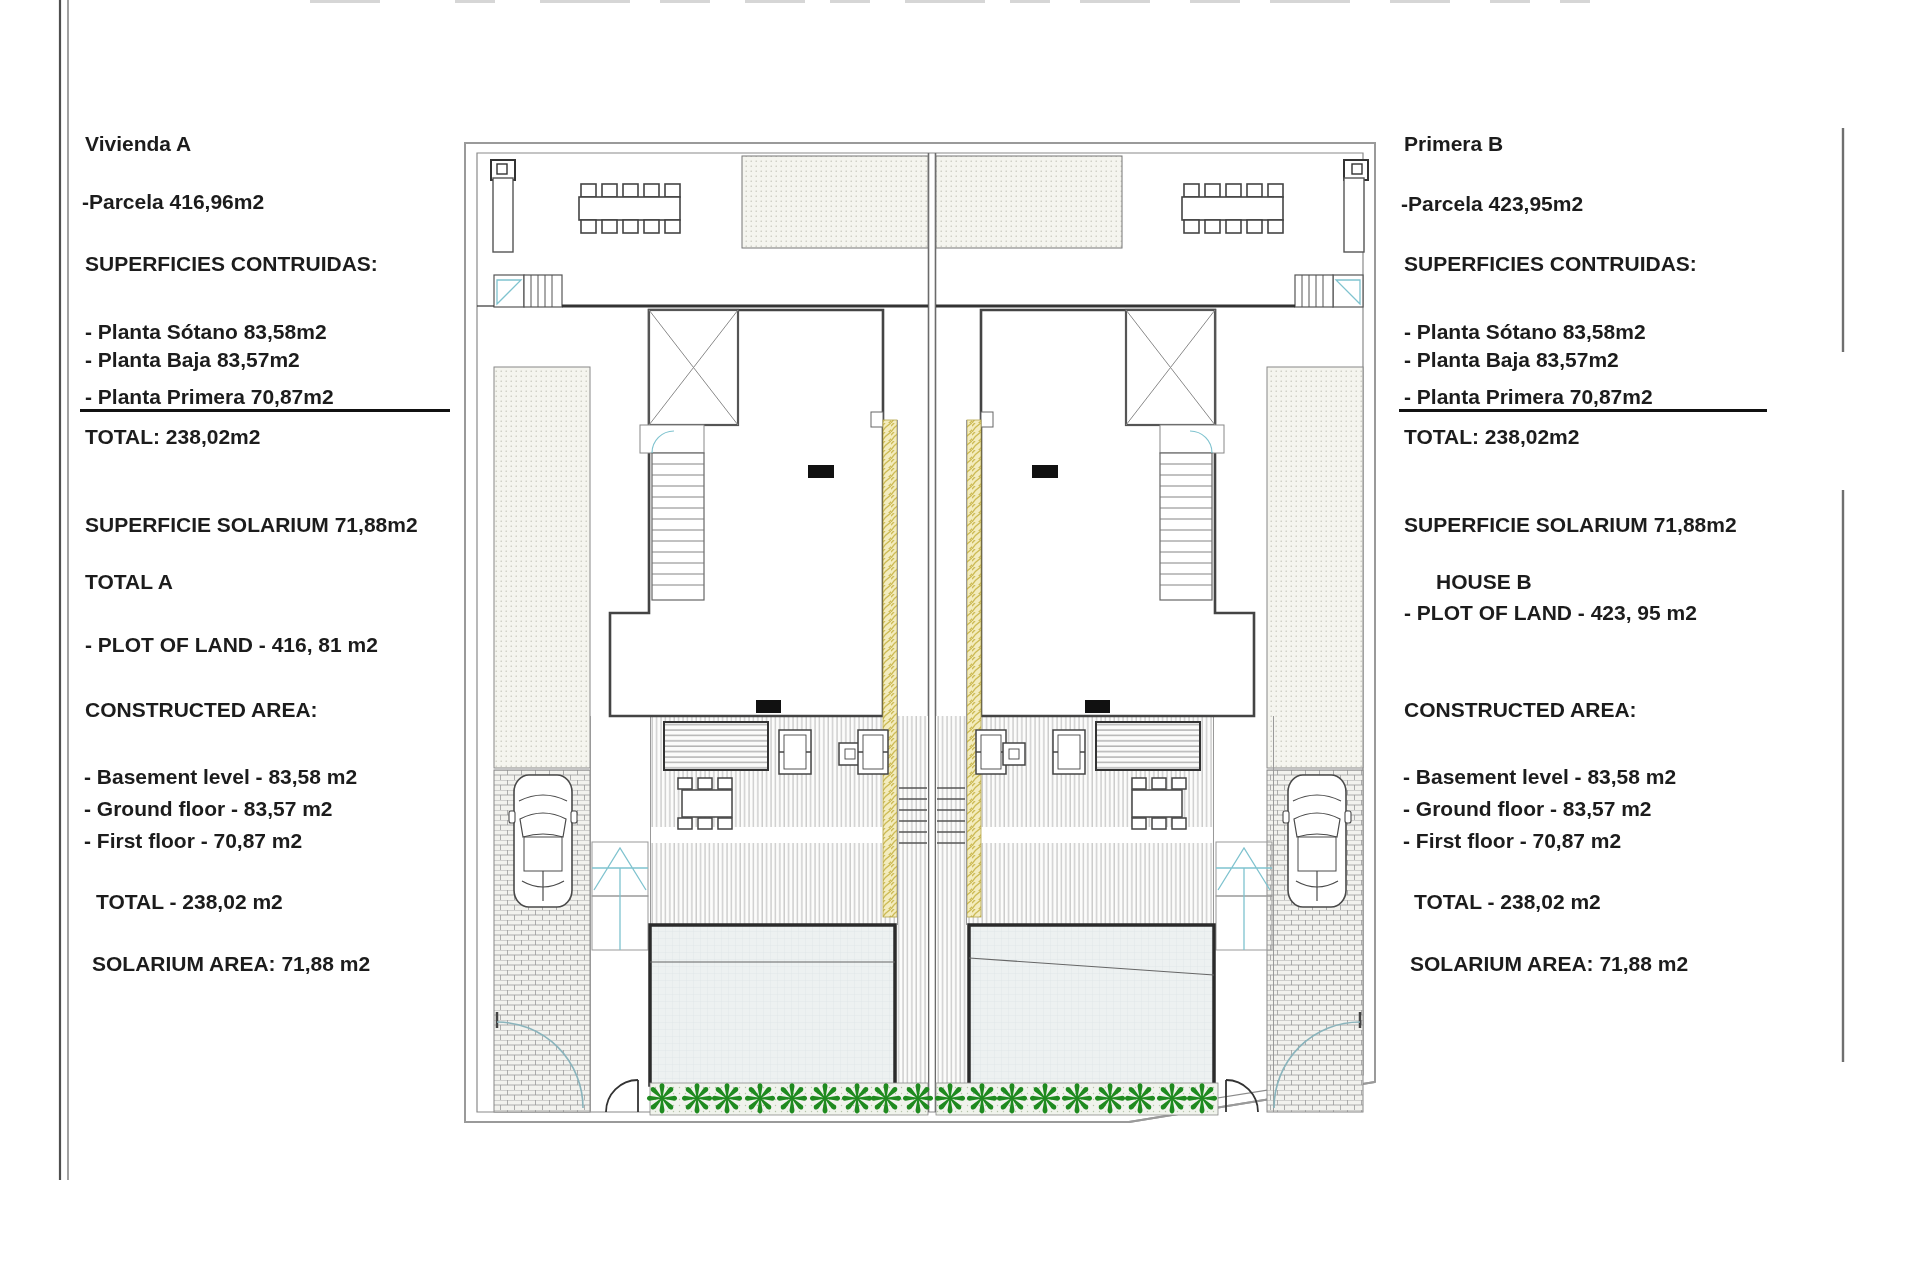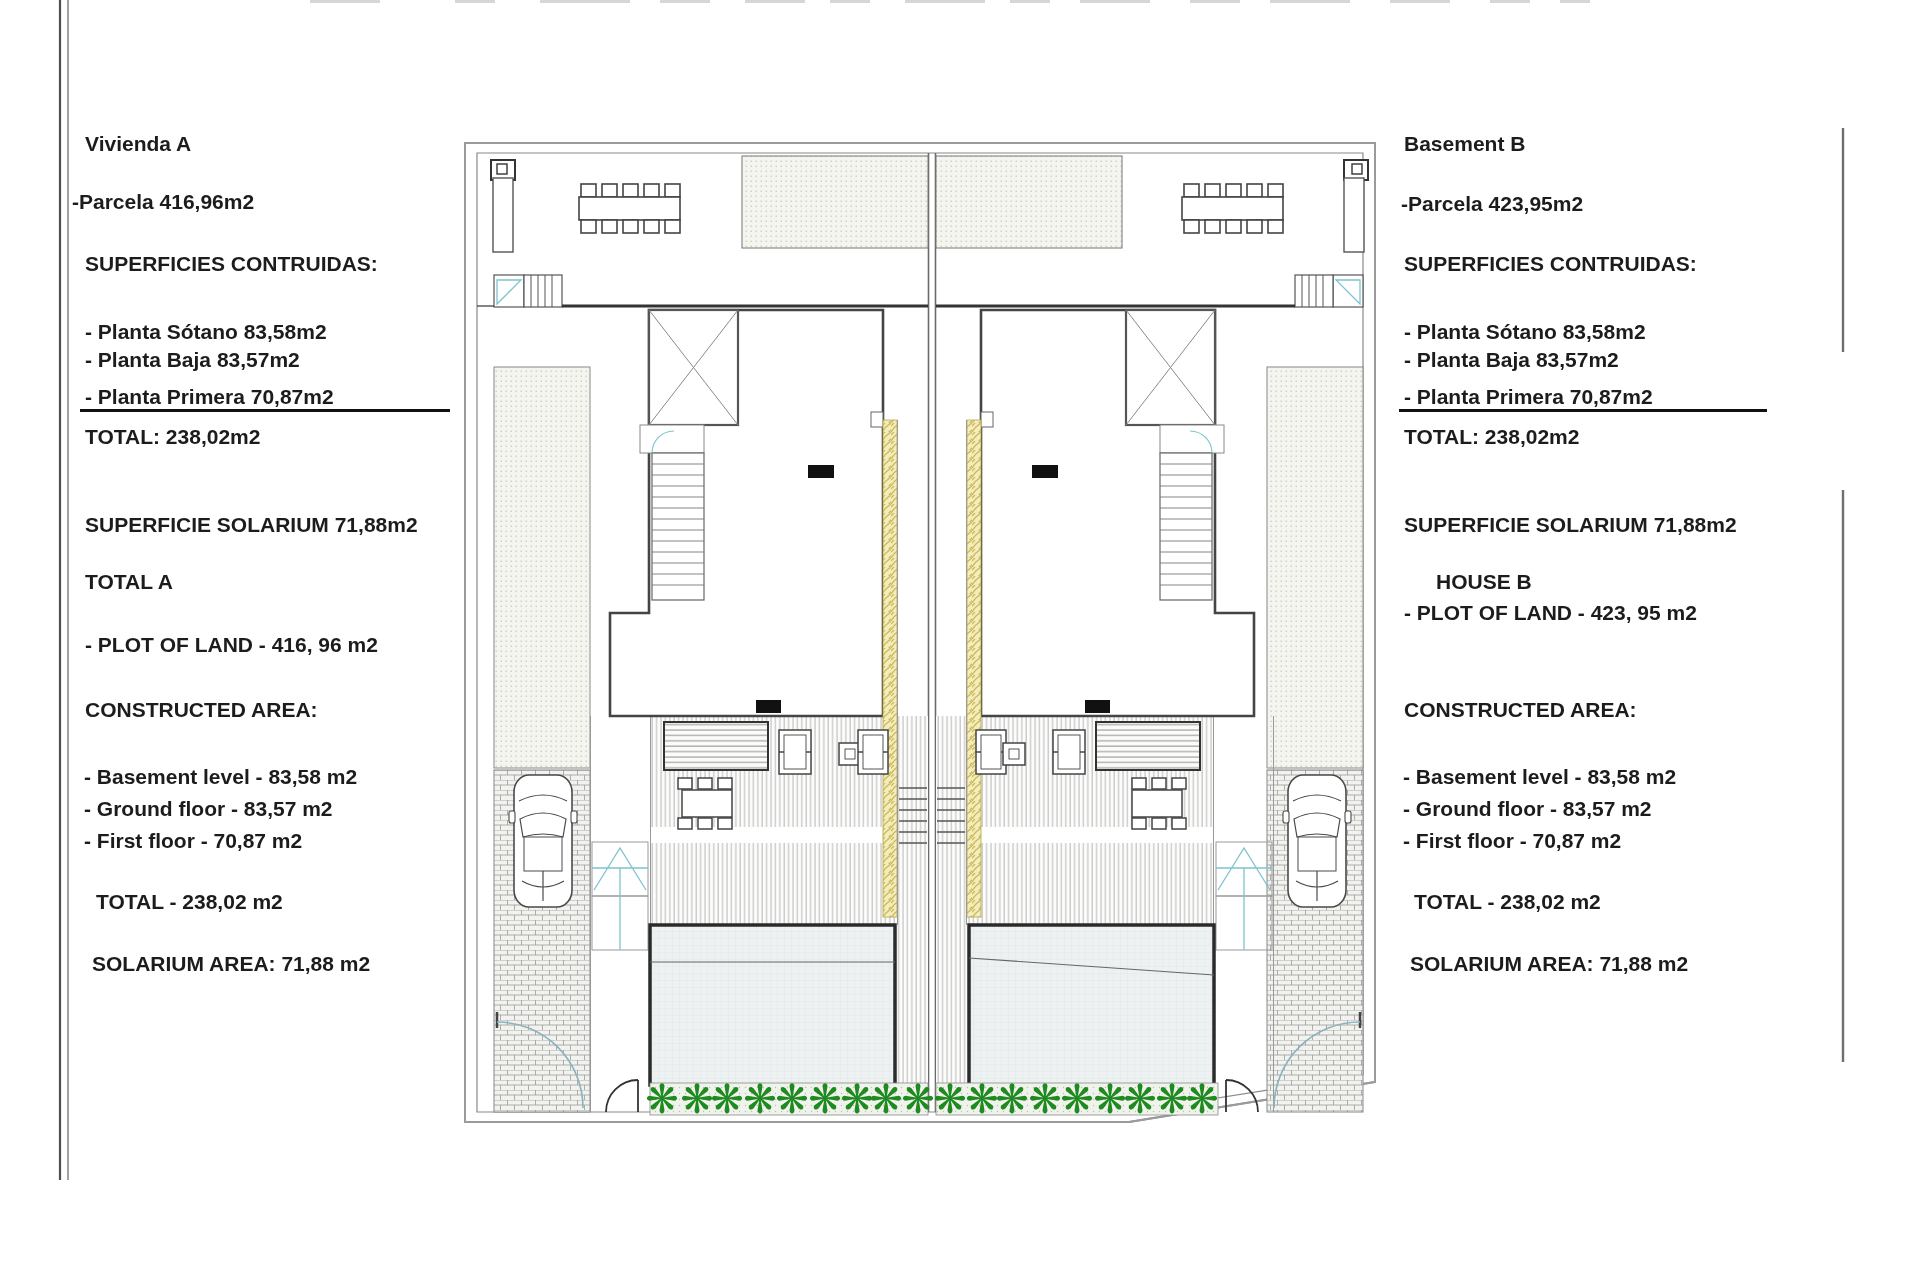--- a/index.html
+++ b/index.html
@@ -11,40 +11,40 @@
   svg text{font-family:"DejaVu Sans",sans-serif;}
   #plan-svg{position:absolute;left:0;top:0;}
 </style>
 </head>
 <body>
 
 <div id="stage">
 
 <div>
   <div class="tl" style="left:85px;top:132px">Vivienda A</div>
-  <div class="tl" style="left:72px;top:190px">-Parcela 416,96m2</div>
+  <div class="tl" style="left:82px;top:190px">-Parcela 416,96m2</div>
   <div class="tl" style="left:85px;top:252px">SUPERFICIES CONTRUIDAS:</div>
   <div class="tl" style="left:85px;top:320px">- Planta Sótano 83,58m2</div>
   <div class="tl" style="left:85px;top:348px">- Planta Baja 83,57m2</div>
   <div class="tl" style="left:85px;top:385px">- Planta Primera 70,87m2</div>
   <div class="rule" style="left:80px;top:409px;width:370px"></div>
   <div class="tl" style="left:85px;top:425px">TOTAL: 238,02m2</div>
   <div class="tl" style="left:85px;top:513px">SUPERFICIE SOLARIUM 71,88m2</div>
   <div class="tl" style="left:85px;top:570px">TOTAL A</div>
-  <div class="tl" style="left:85px;top:633px">- PLOT OF LAND - 416, 96 m2</div>
+  <div class="tl" style="left:85px;top:633px">- PLOT OF LAND - 416, 81 m2</div>
   <div class="tl" style="left:85px;top:698px">CONSTRUCTED AREA:</div>
   <div class="tl" style="left:84px;top:765px">- Basement level - 83,58 m2</div>
   <div class="tl" style="left:84px;top:797px">- Ground floor - 83,57 m2</div>
   <div class="tl" style="left:84px;top:829px">- First floor - 70,87 m2</div>
   <div class="tl" style="left:96px;top:890px">TOTAL - 238,02 m2</div>
   <div class="tl" style="left:92px;top:952px">SOLARIUM AREA: 71,88 m2</div>
 </div>
 
 <div>
-  <div class="tl" style="left:1404px;top:132px">Basement B</div>
+  <div class="tl" style="left:1404px;top:132px">Primera B</div>
   <div class="tl" style="left:1401px;top:192px">-Parcela 423,95m2</div>
   <div class="tl" style="left:1404px;top:252px">SUPERFICIES CONTRUIDAS:</div>
   <div class="tl" style="left:1404px;top:320px">- Planta Sótano 83,58m2</div>
   <div class="tl" style="left:1404px;top:348px">- Planta Baja 83,57m2</div>
   <div class="tl" style="left:1404px;top:385px">- Planta Primera 70,87m2</div>
   <div class="rule" style="left:1399px;top:409px;width:368px"></div>
   <div class="tl" style="left:1404px;top:425px">TOTAL: 238,02m2</div>
   <div class="tl" style="left:1404px;top:513px">SUPERFICIE SOLARIUM 71,88m2</div>
   <div class="tl" style="left:1436px;top:570px">HOUSE B</div>
   <div class="tl" style="left:1404px;top:601px">- PLOT OF LAND - 423, 95 m2</div>

